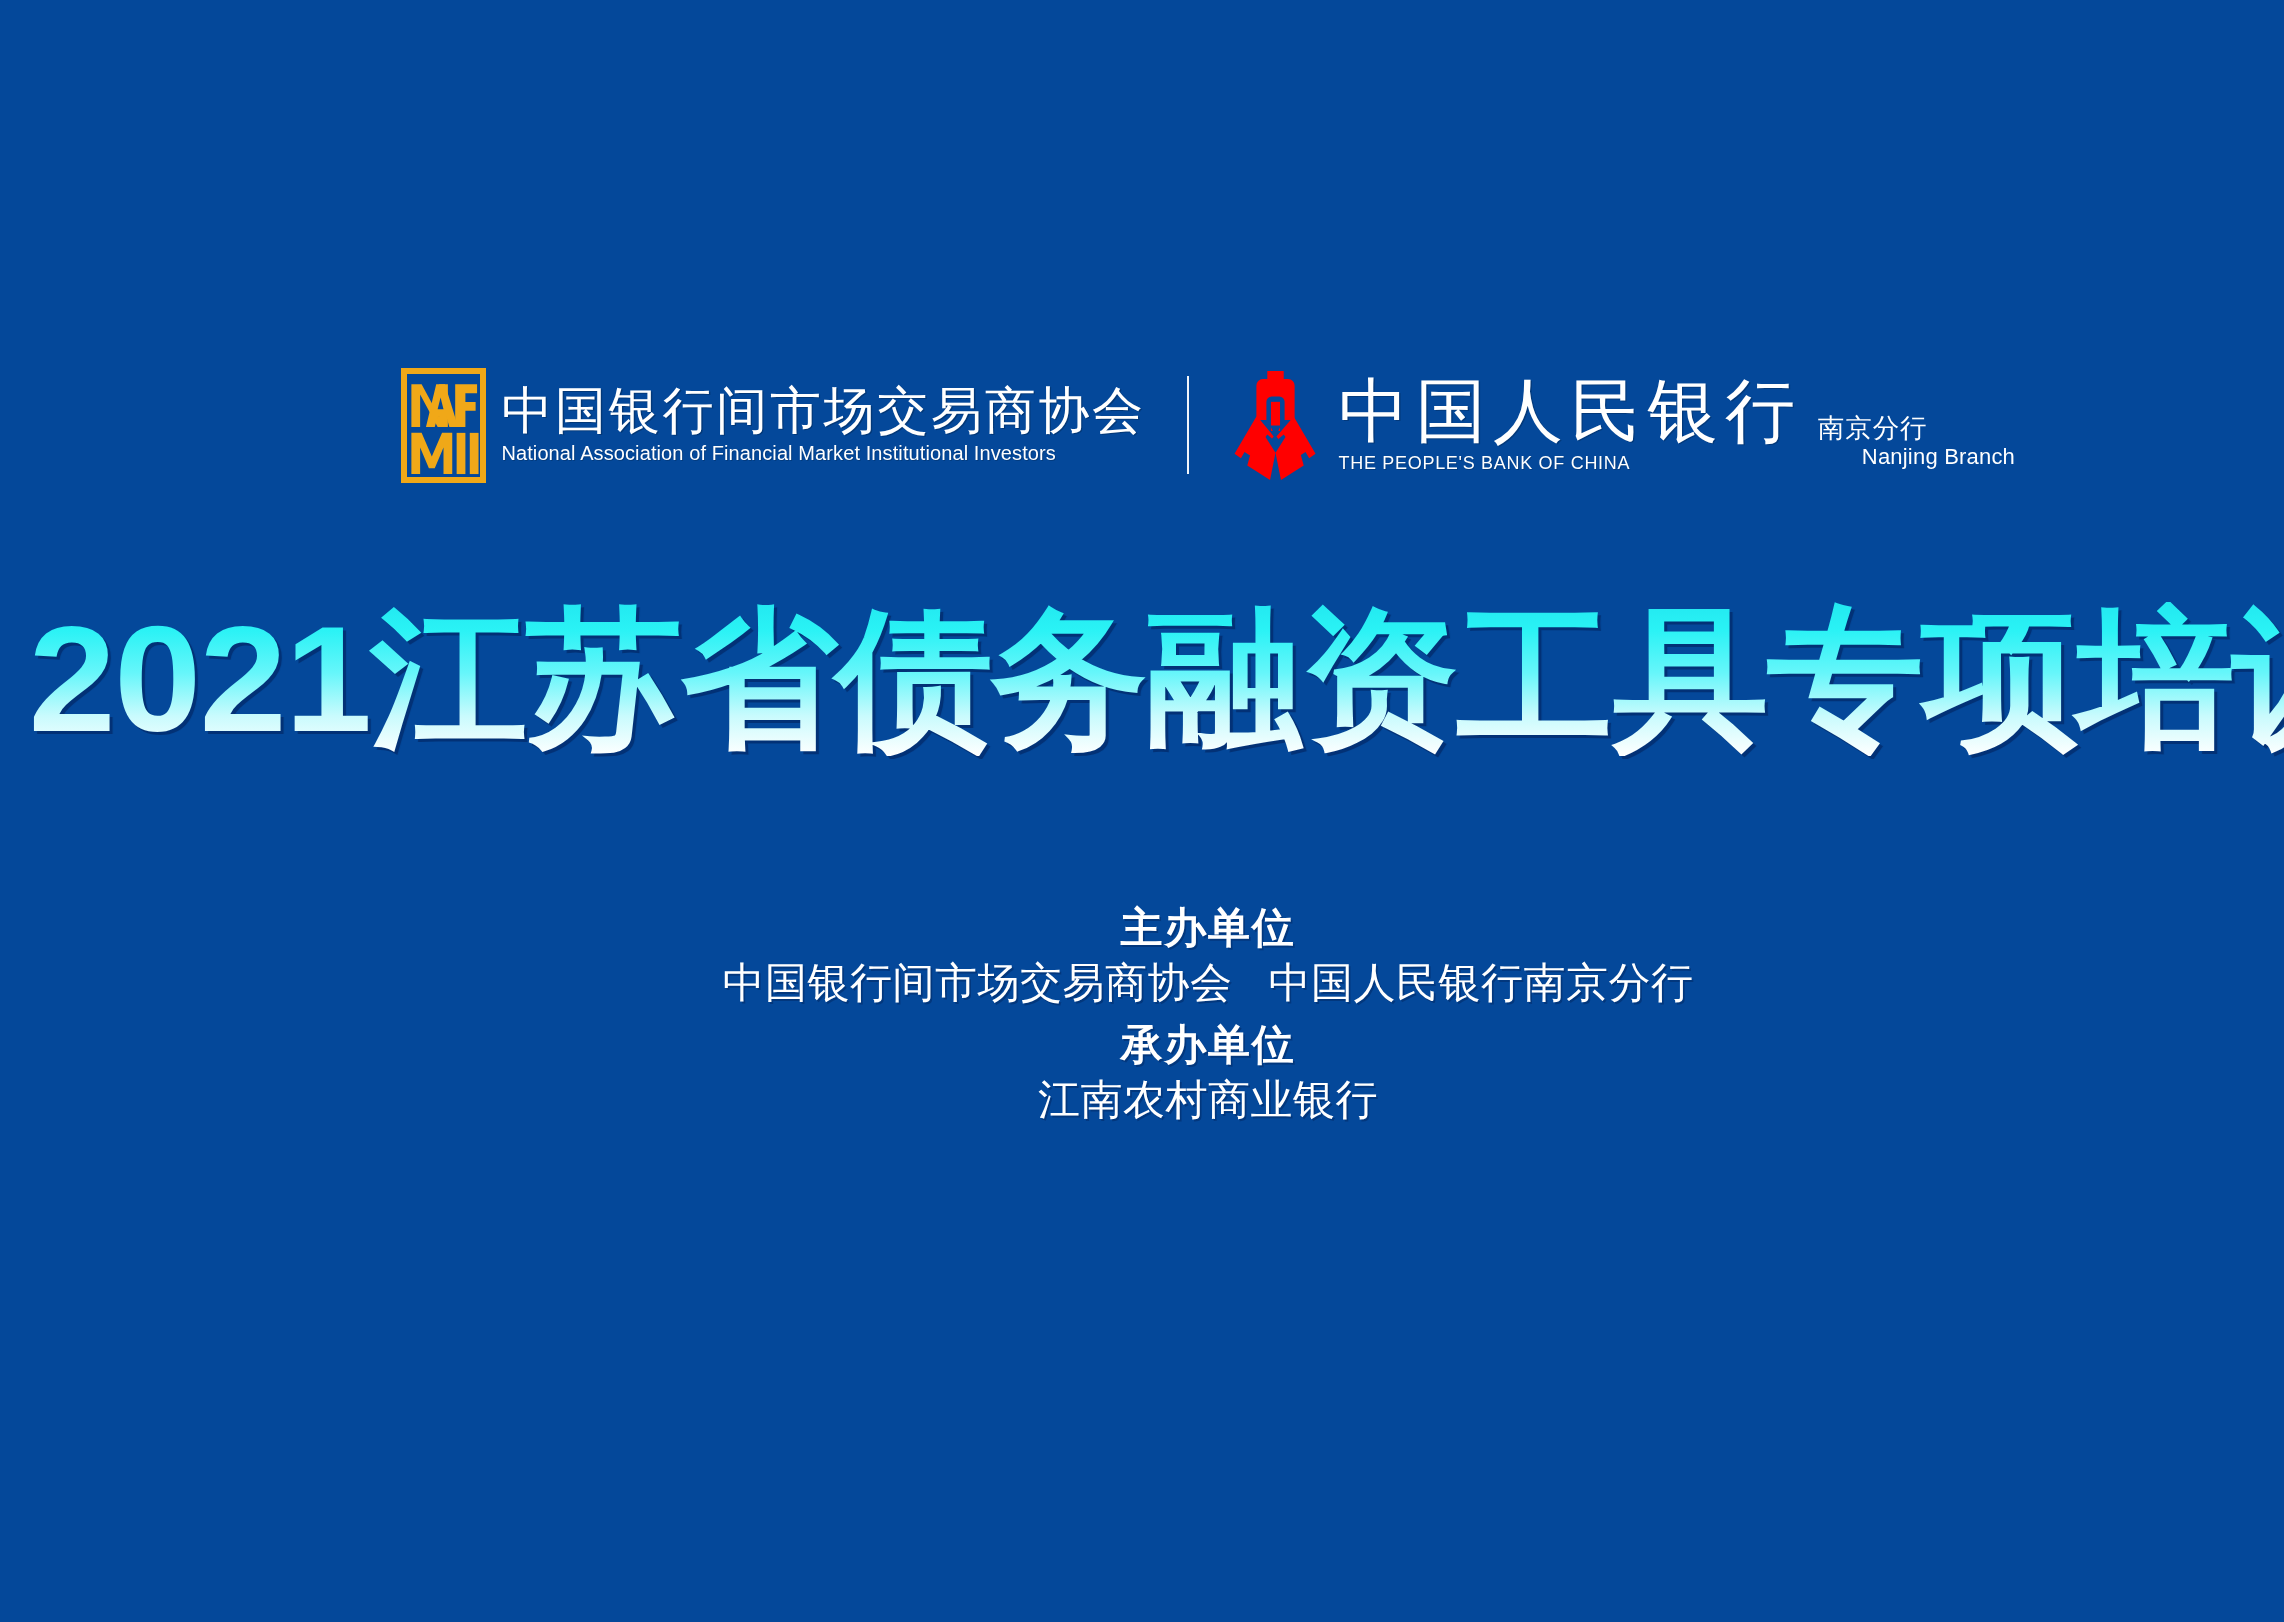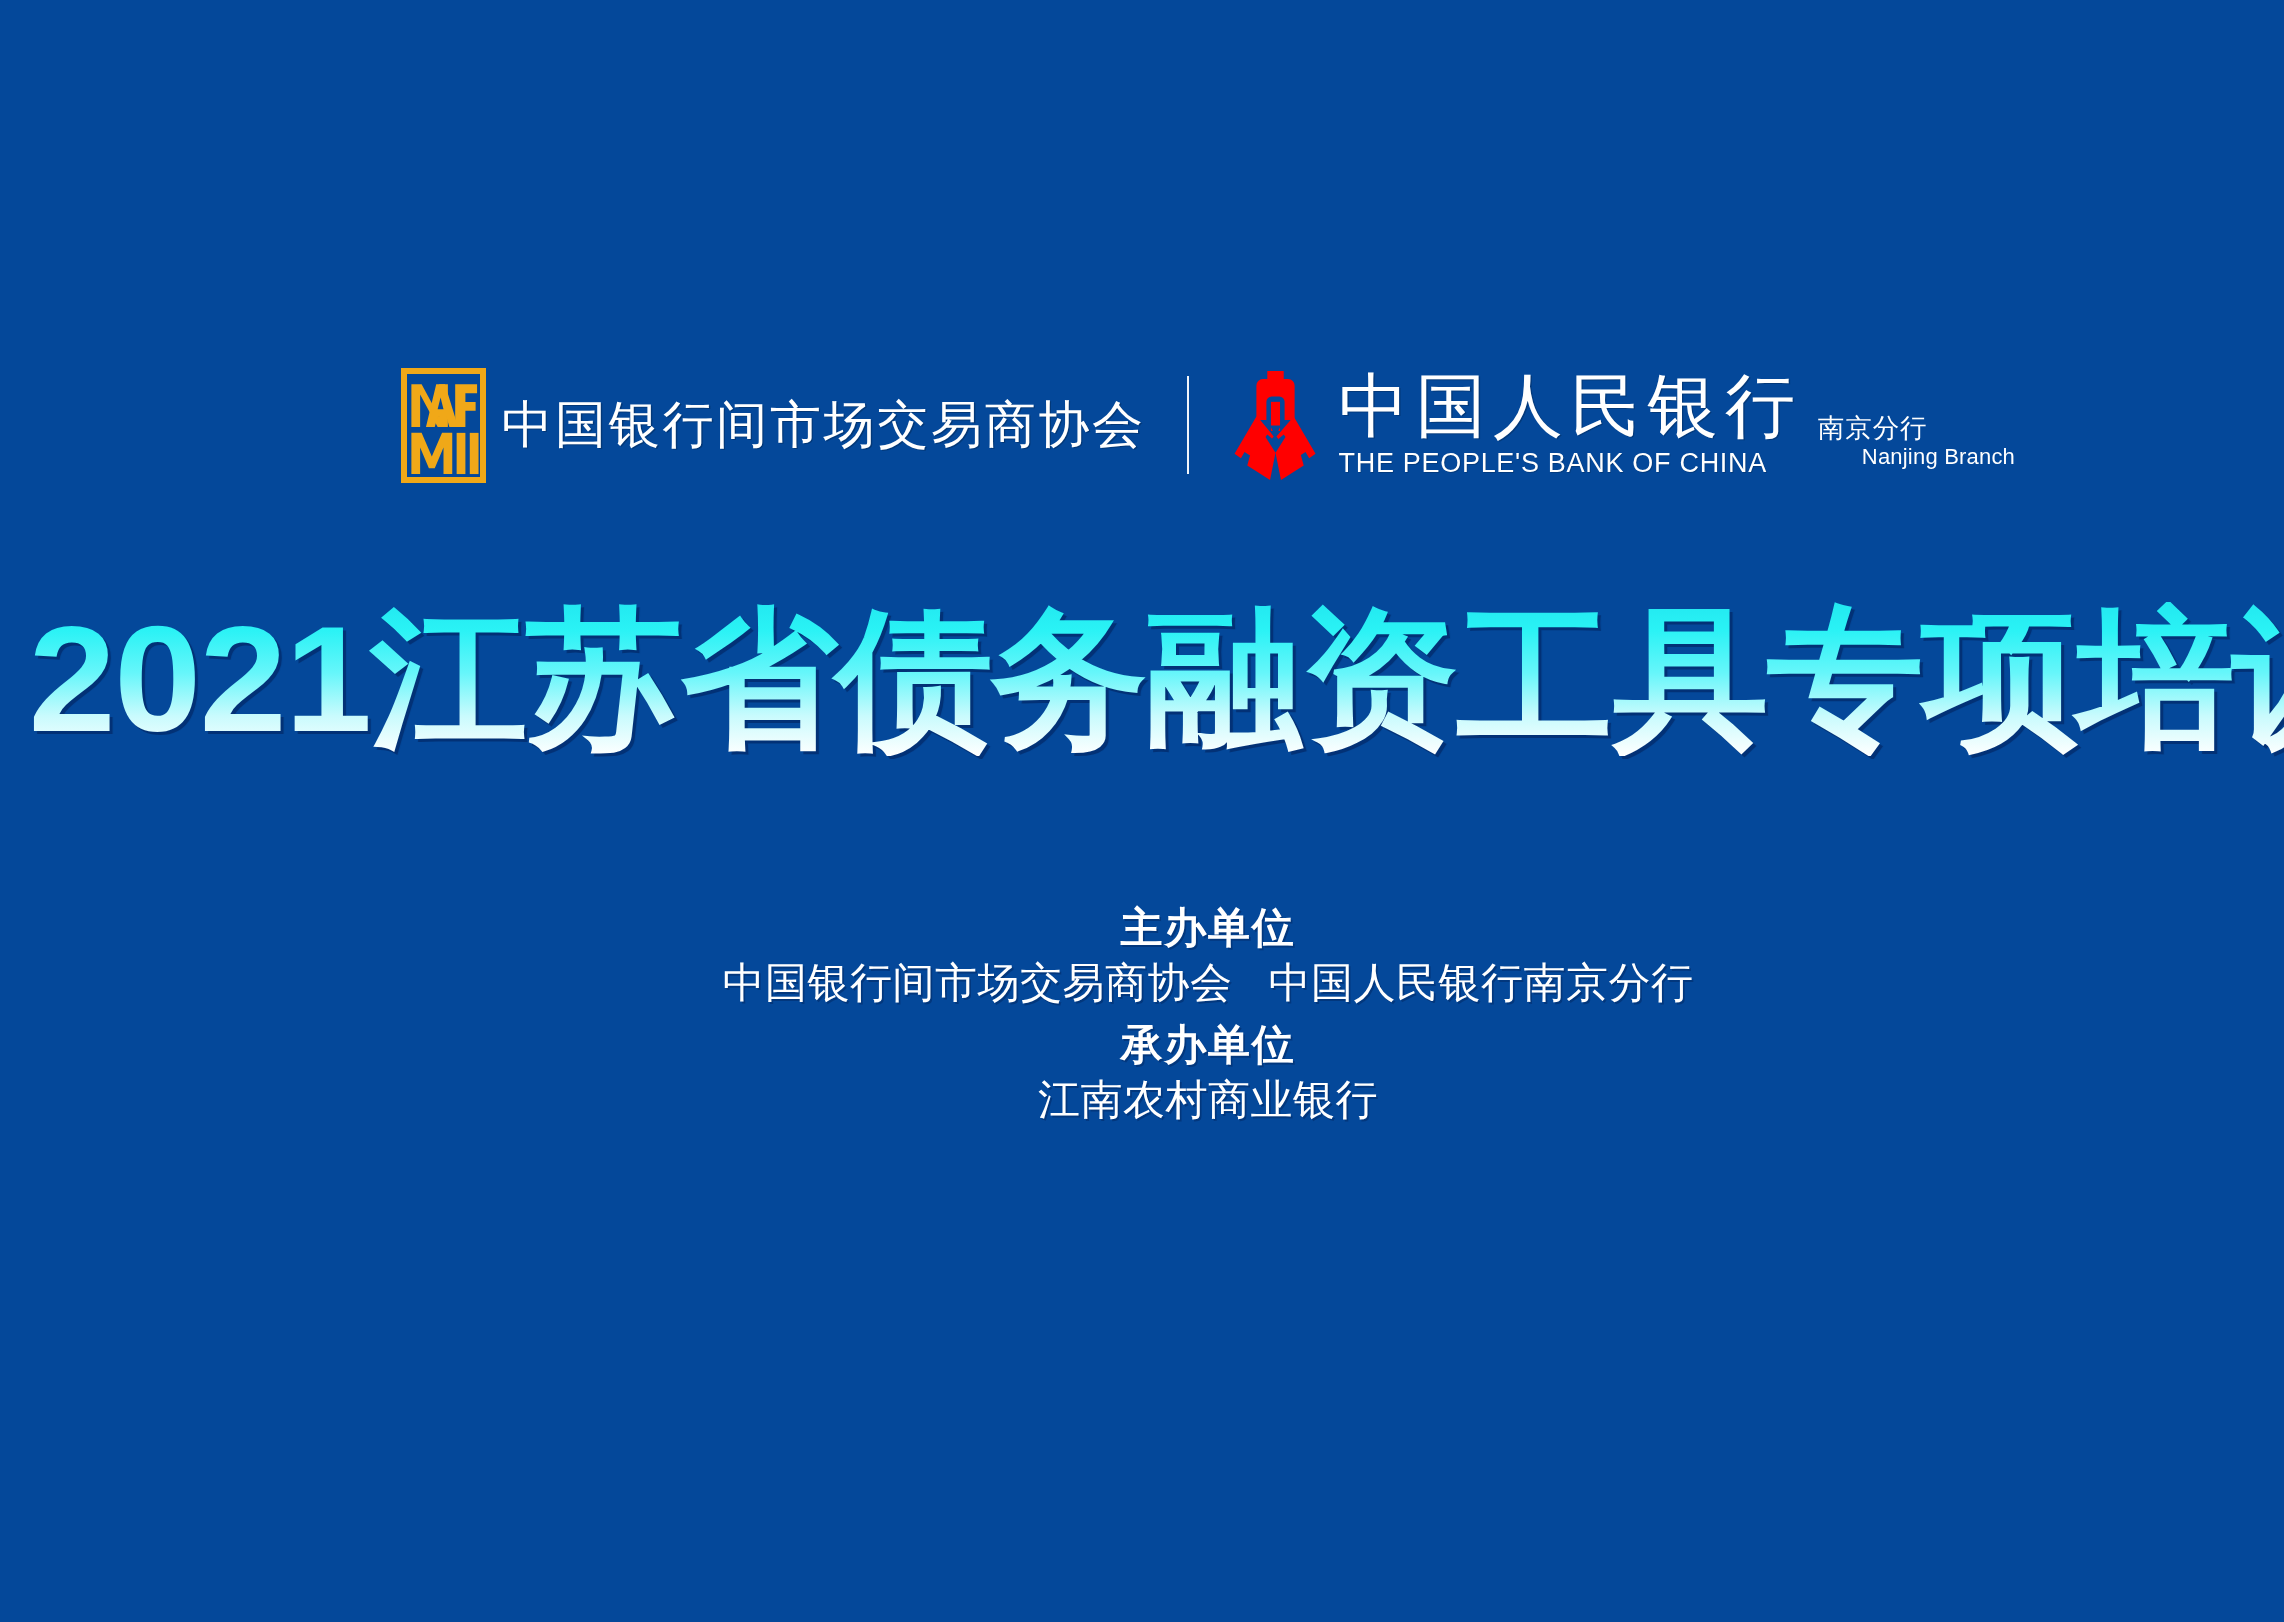--- a/index.html
+++ b/index.html
@@ -84,21 +84,21 @@
     color:#ffffff;
     font-size:70px;
     line-height:1.0;
     letter-spacing:7.3px;
     font-weight:400;
     white-space:nowrap;
     text-shadow:1.4px 1.4px 0 rgba(0,0,0,0.2);
   }
   .pboc-en {
     color:#ffffff;
-    font-size:27px;
+    font-size:18px;
     line-height:1.15;
     margin-top:6.4px;
     letter-spacing:0.7px;
     white-space:nowrap;
     text-shadow:0.9px 0.9px 0 rgba(0,0,0,0.18);
   }
 
   .branch-block {
     display:flex; flex-direction:column;
     justify-content:flex-start;
@@ -199,20 +199,21 @@
           <polygon points="6,80 20,80 34,112 48,80 62,80 62,136 50,136 50,100 38,128 30,128 18,100 18,136 6,136"></polygon>
 
           <rect x="68" y="80" width="12" height="56"></rect>
 
           <rect x="86" y="80" width="12" height="56"></rect>
         </g>
       </svg>
     </div>
     <div class="nafmii-text">
       <div class="nafmii-cn">中国银行间市场交易商协会</div>
+      <div class="nafmii-en">National Association of Financial Market Institutional Investors</div>
     </div>
   </div>
 
   <div class="logo-divider"></div>
 
   <div class="logo-group">
     <div class="pboc-mark">
       <svg viewBox="0 0 100 124" aria-hidden="true">
         <g fill="#FF0000">
 

